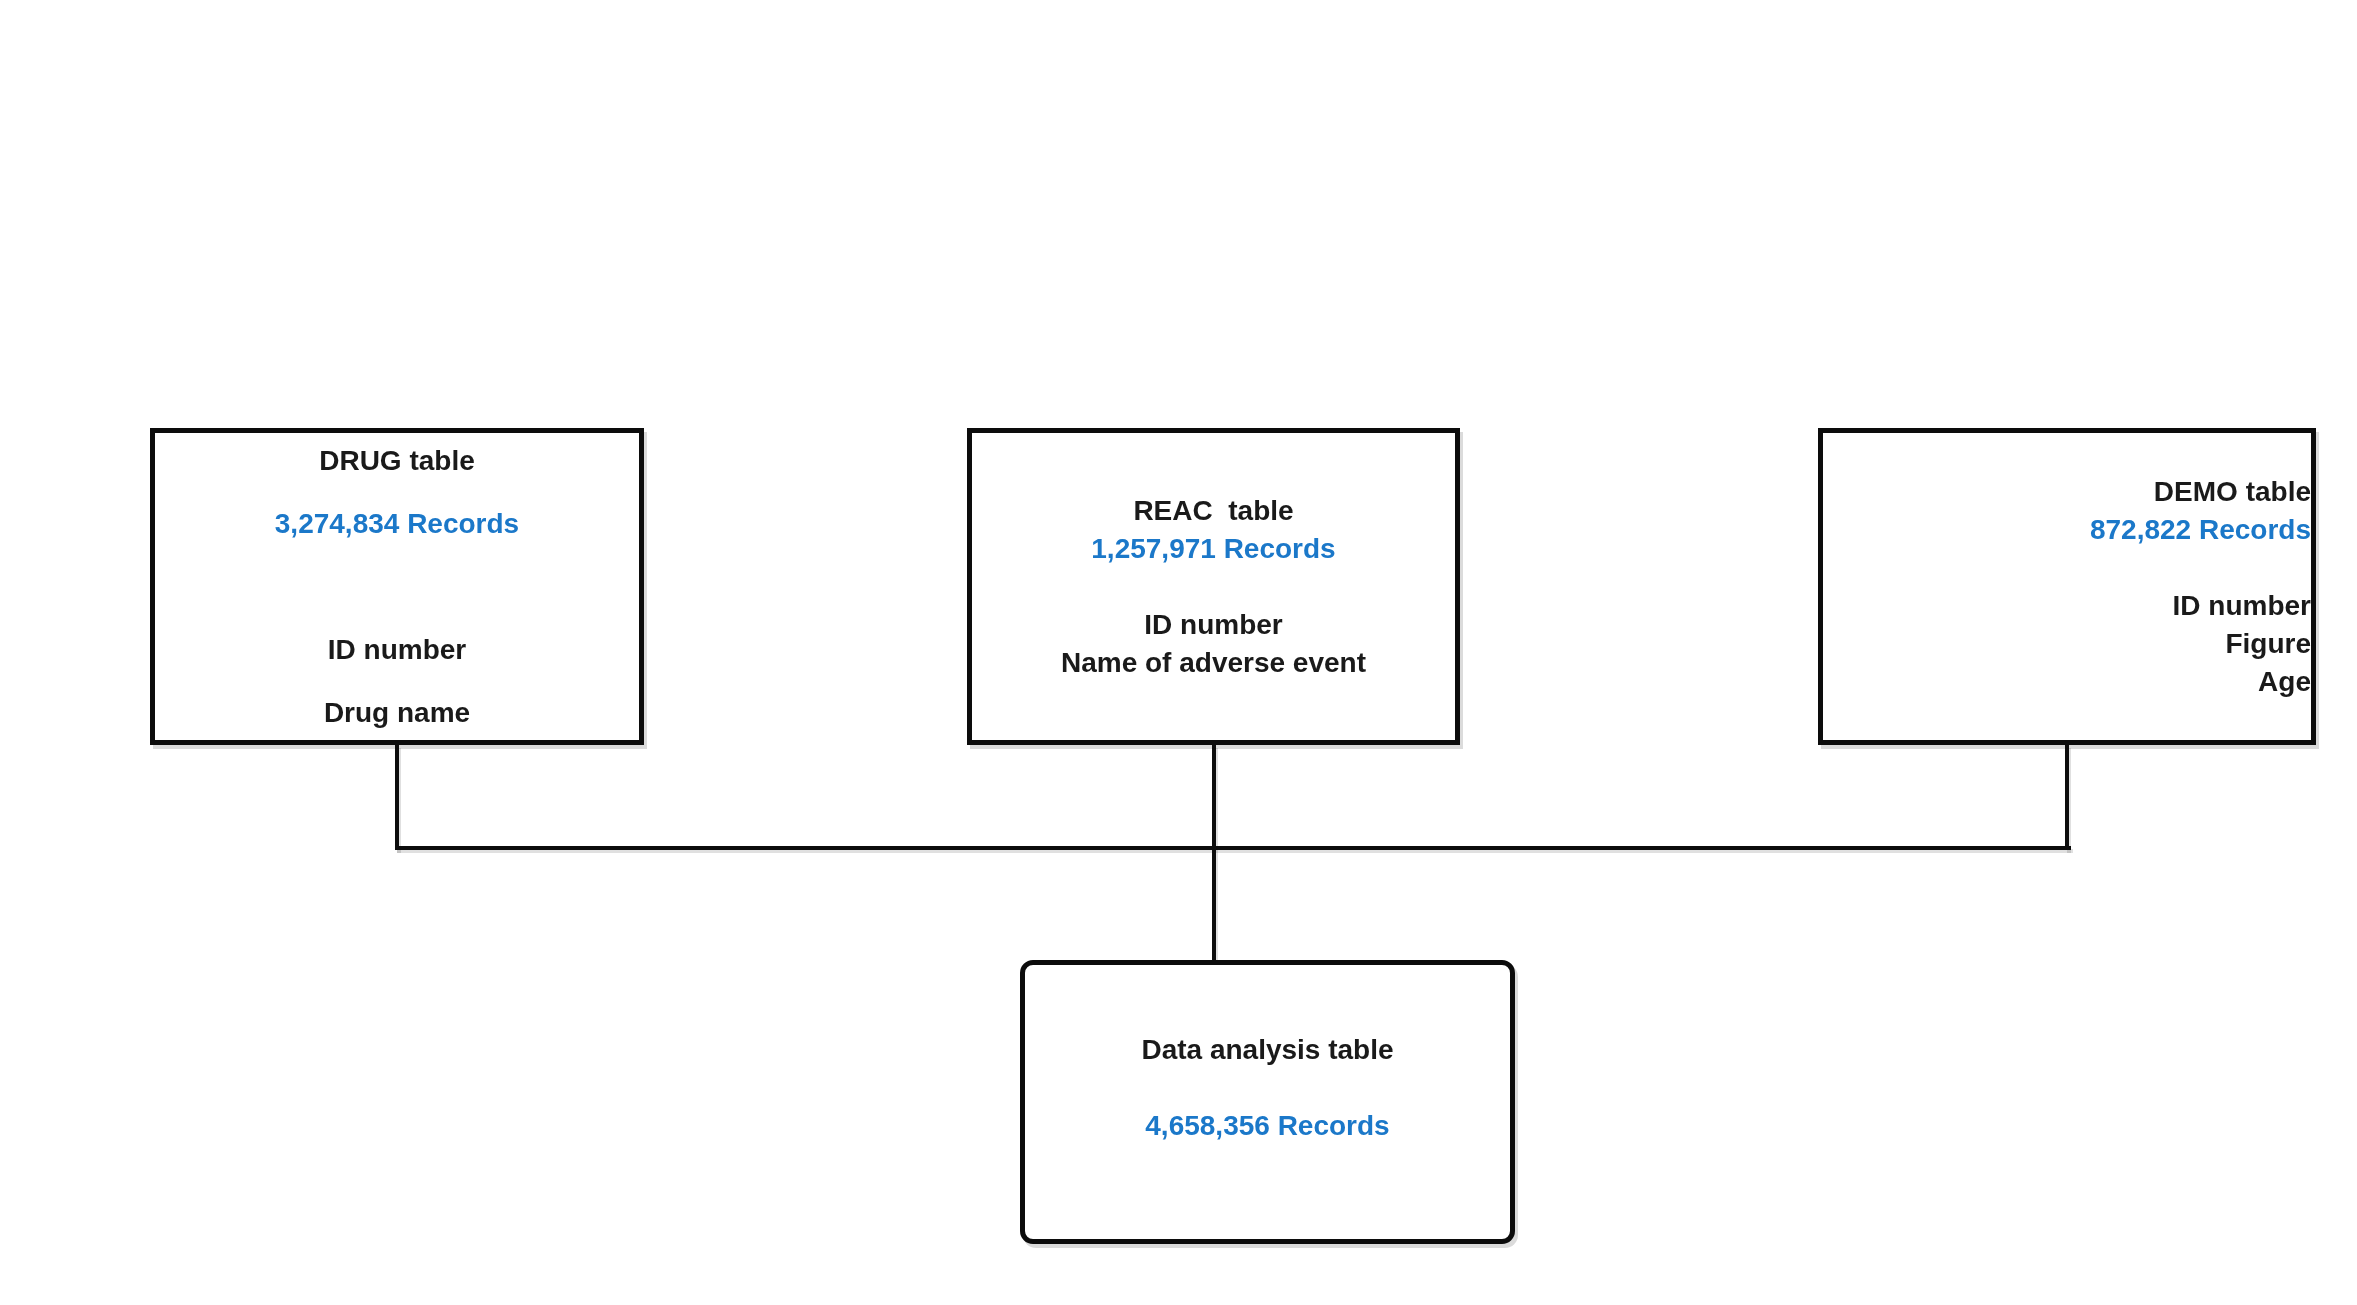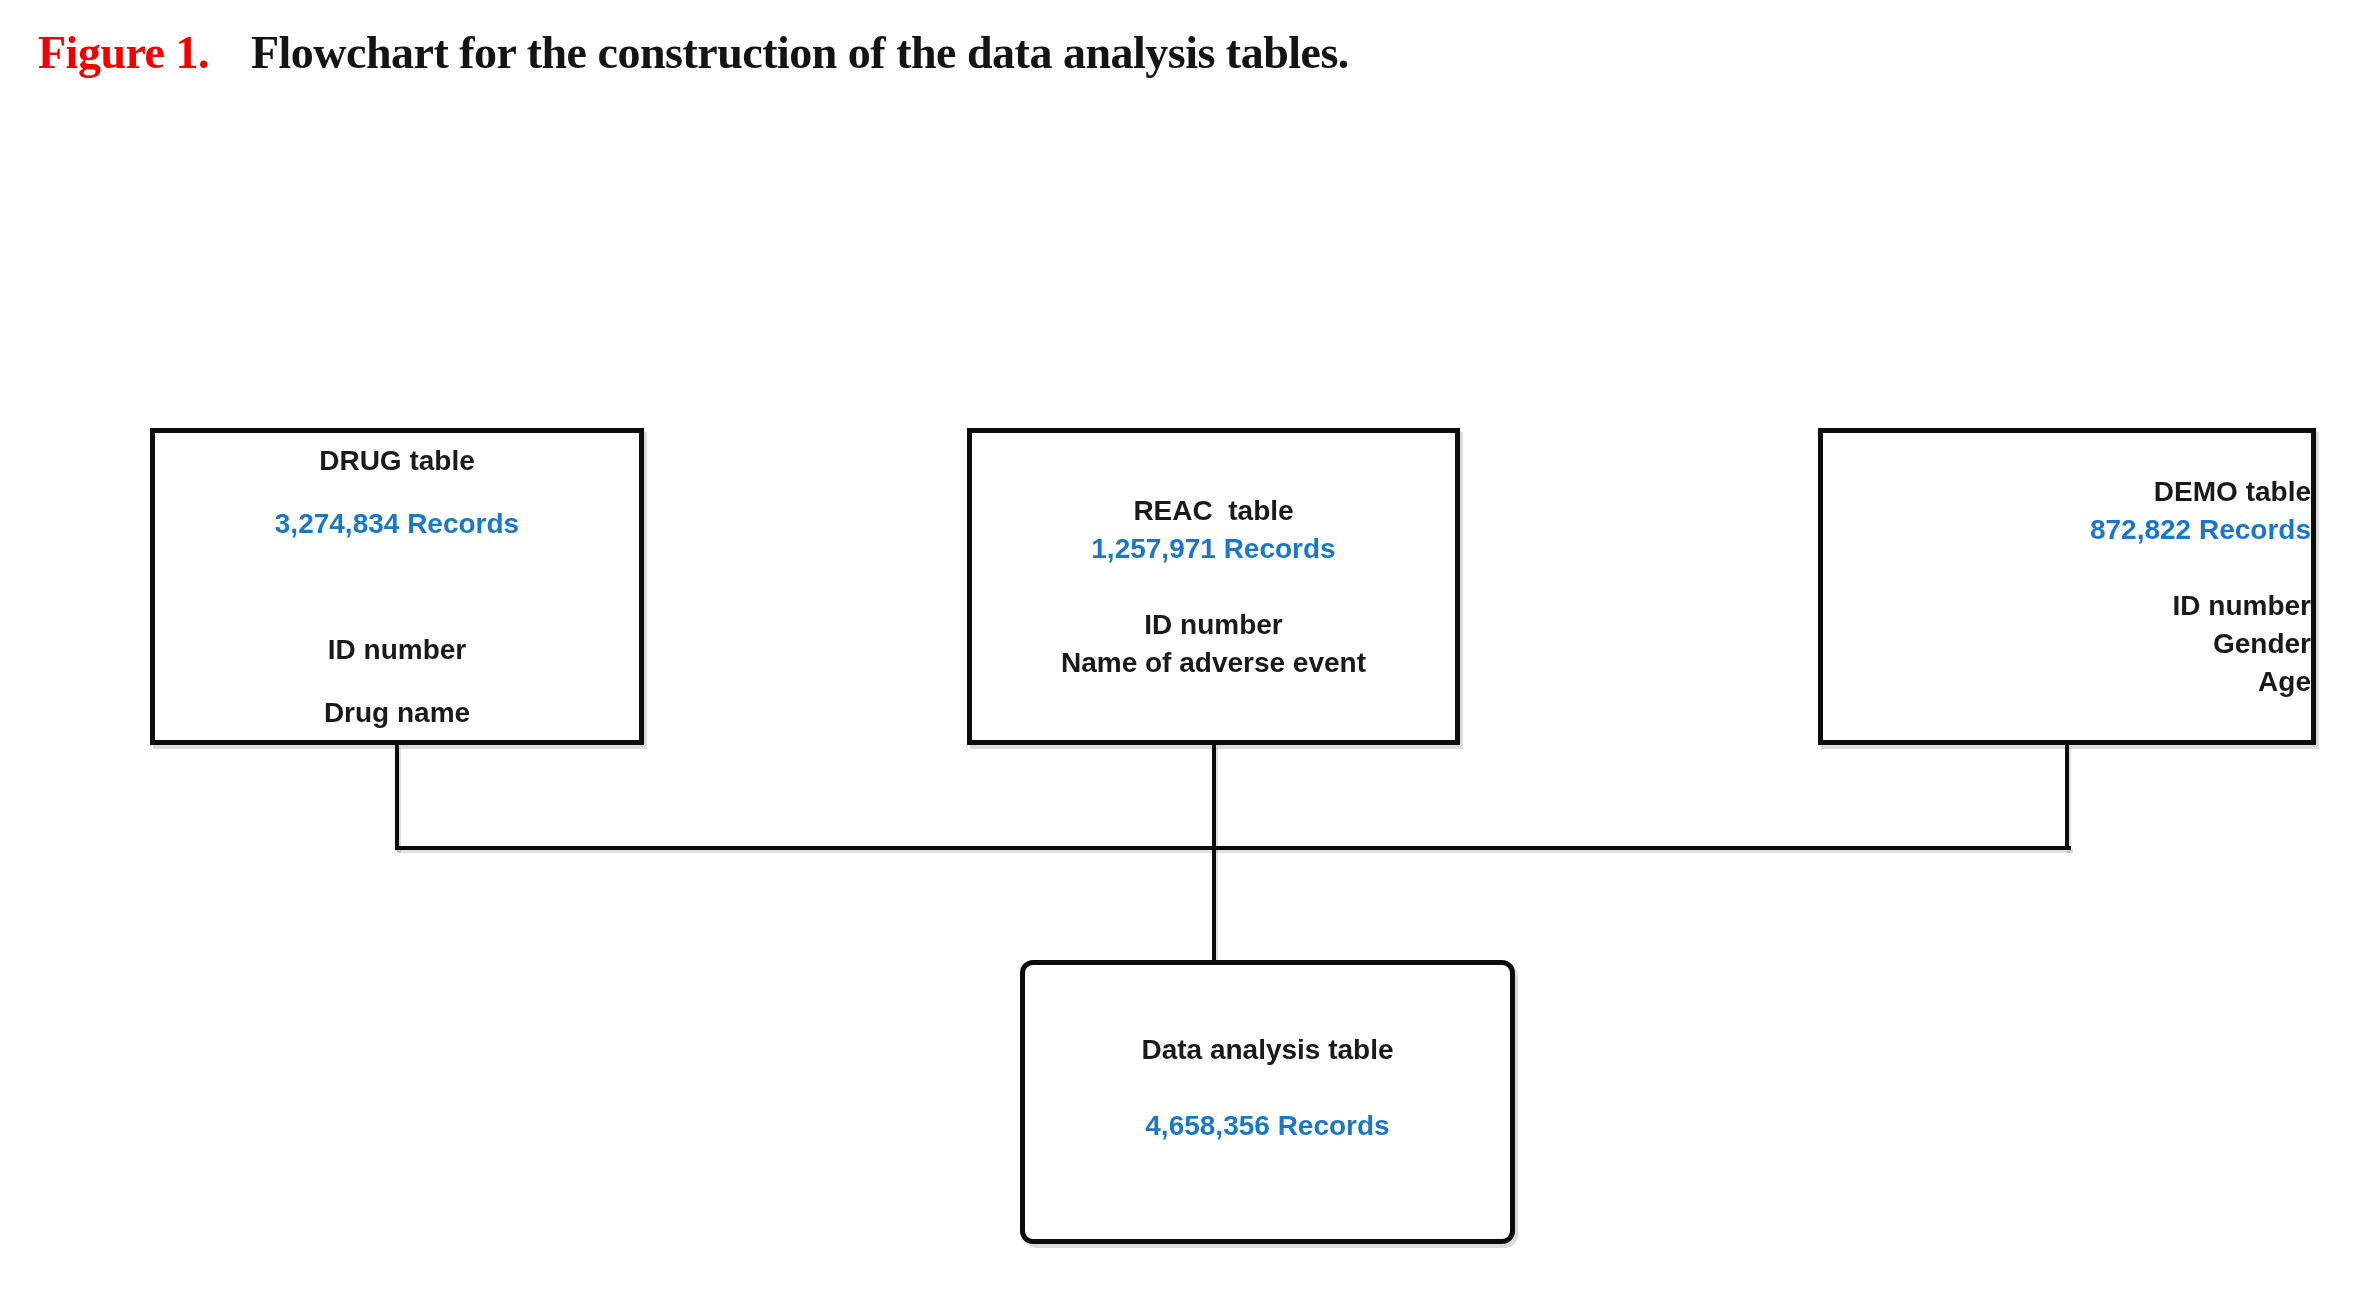--- a/index.html
+++ b/index.html
@@ -76,23 +76,20 @@
   .conn-drug-v   { left: 395px;  top: 745px; width: 4px;    height: 105px; }
   .conn-bus-h    { left: 395px;  top: 846px; width: 1676px; height: 4px;  }
   .conn-demo-v   { left: 2065px; top: 745px; width: 4px;    height: 105px; }
   .conn-reac-v   { left: 1212px; top: 745px; width: 4px;    height: 217px; }
 </style>
 </head>
 <body>
 
 <div class="canvas">
 
-  <div class="fig-title">
-    <span class="fig-label">Figure 1.</span><span class="fig-caption">Flowchart for the construction of the data analysis tables.</span>
-  </div>
 
   <div class="box box-drug">
     <div class="bline">DRUG table</div>
     <div class="bline records">3,274,834 Records</div>
     <div class="bline blank"></div>
     <div class="bline">ID number</div>
     <div class="bline">Drug name</div>
   </div>
 
   <div class="box box-reac">
@@ -101,21 +98,21 @@
     <div class="bline blank"></div>
     <div class="bline">ID number</div>
     <div class="bline">Name of adverse event</div>
   </div>
 
   <div class="box box-demo">
     <div class="bline">DEMO table</div>
     <div class="bline records">872,822 Records</div>
     <div class="bline blank"></div>
     <div class="bline">ID number</div>
-    <div class="bline">Gender</div>
+    <div class="bline">Figure</div>
     <div class="bline">Age</div>
   </div>
 
   <div class="conn conn-drug-v"></div>
   <div class="conn conn-bus-h"></div>
   <div class="conn conn-demo-v"></div>
   <div class="conn conn-reac-v"></div>
 
   <div class="box box-result">
     <div class="bline">Data analysis table</div>

